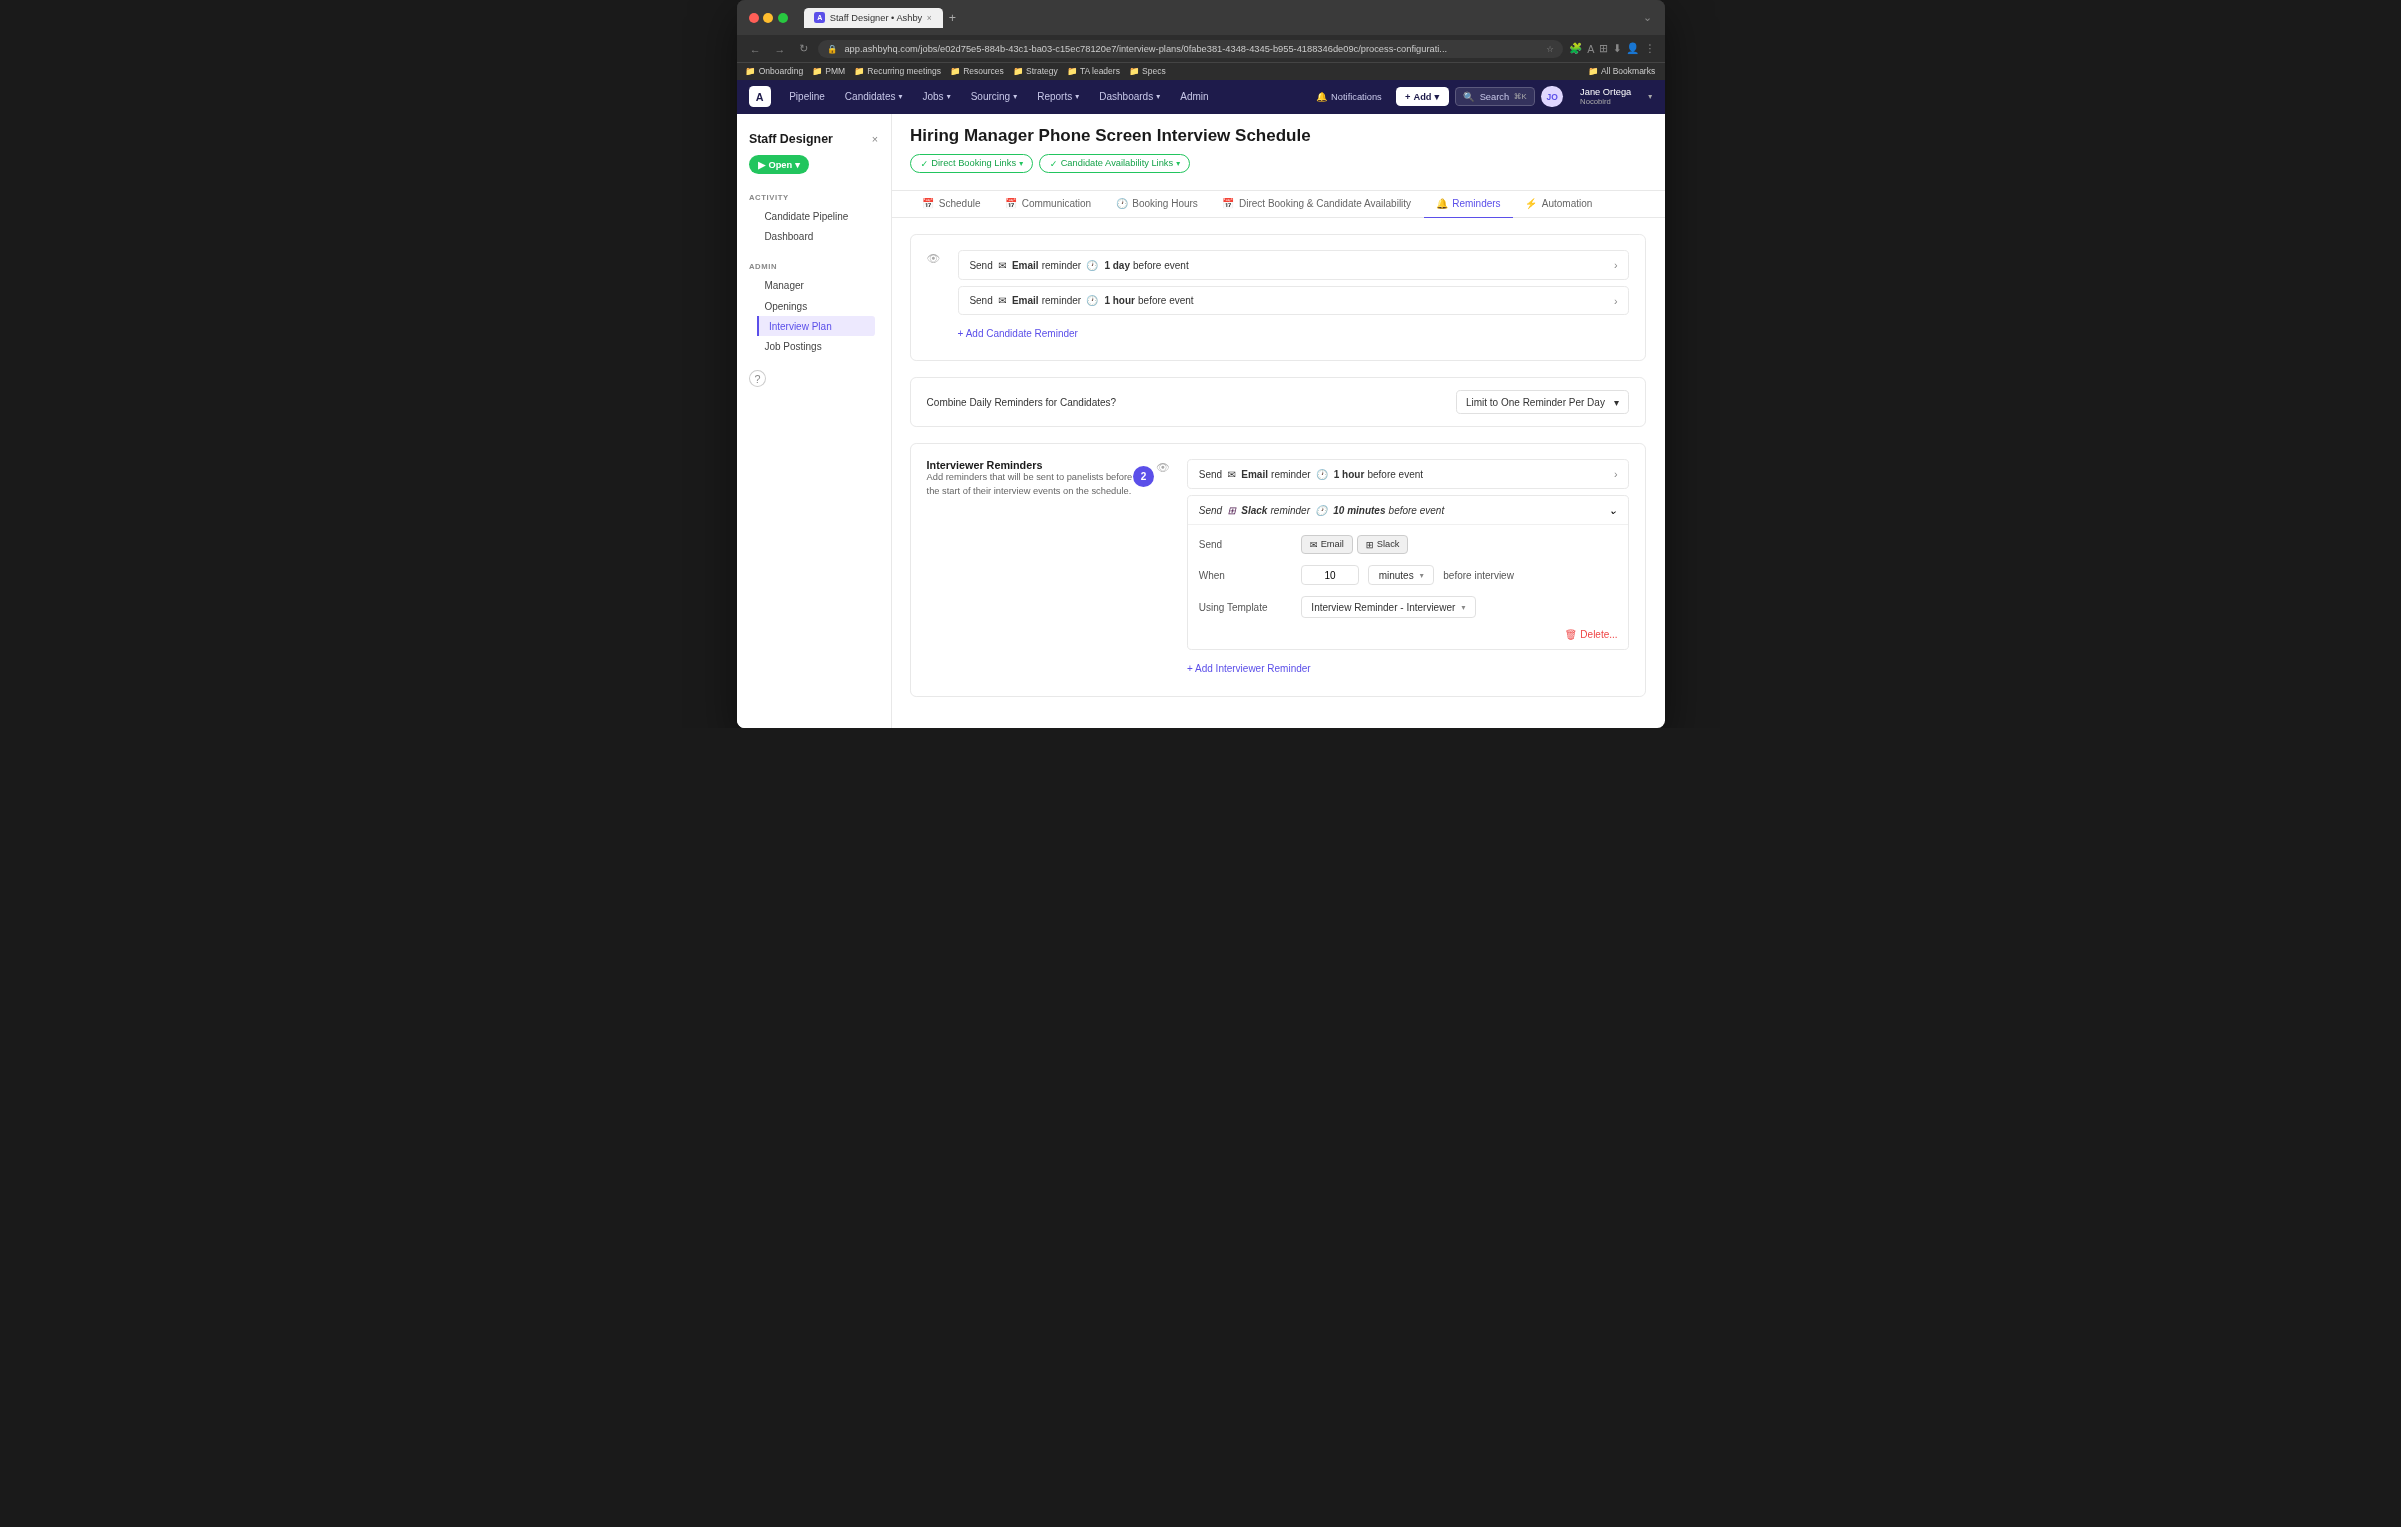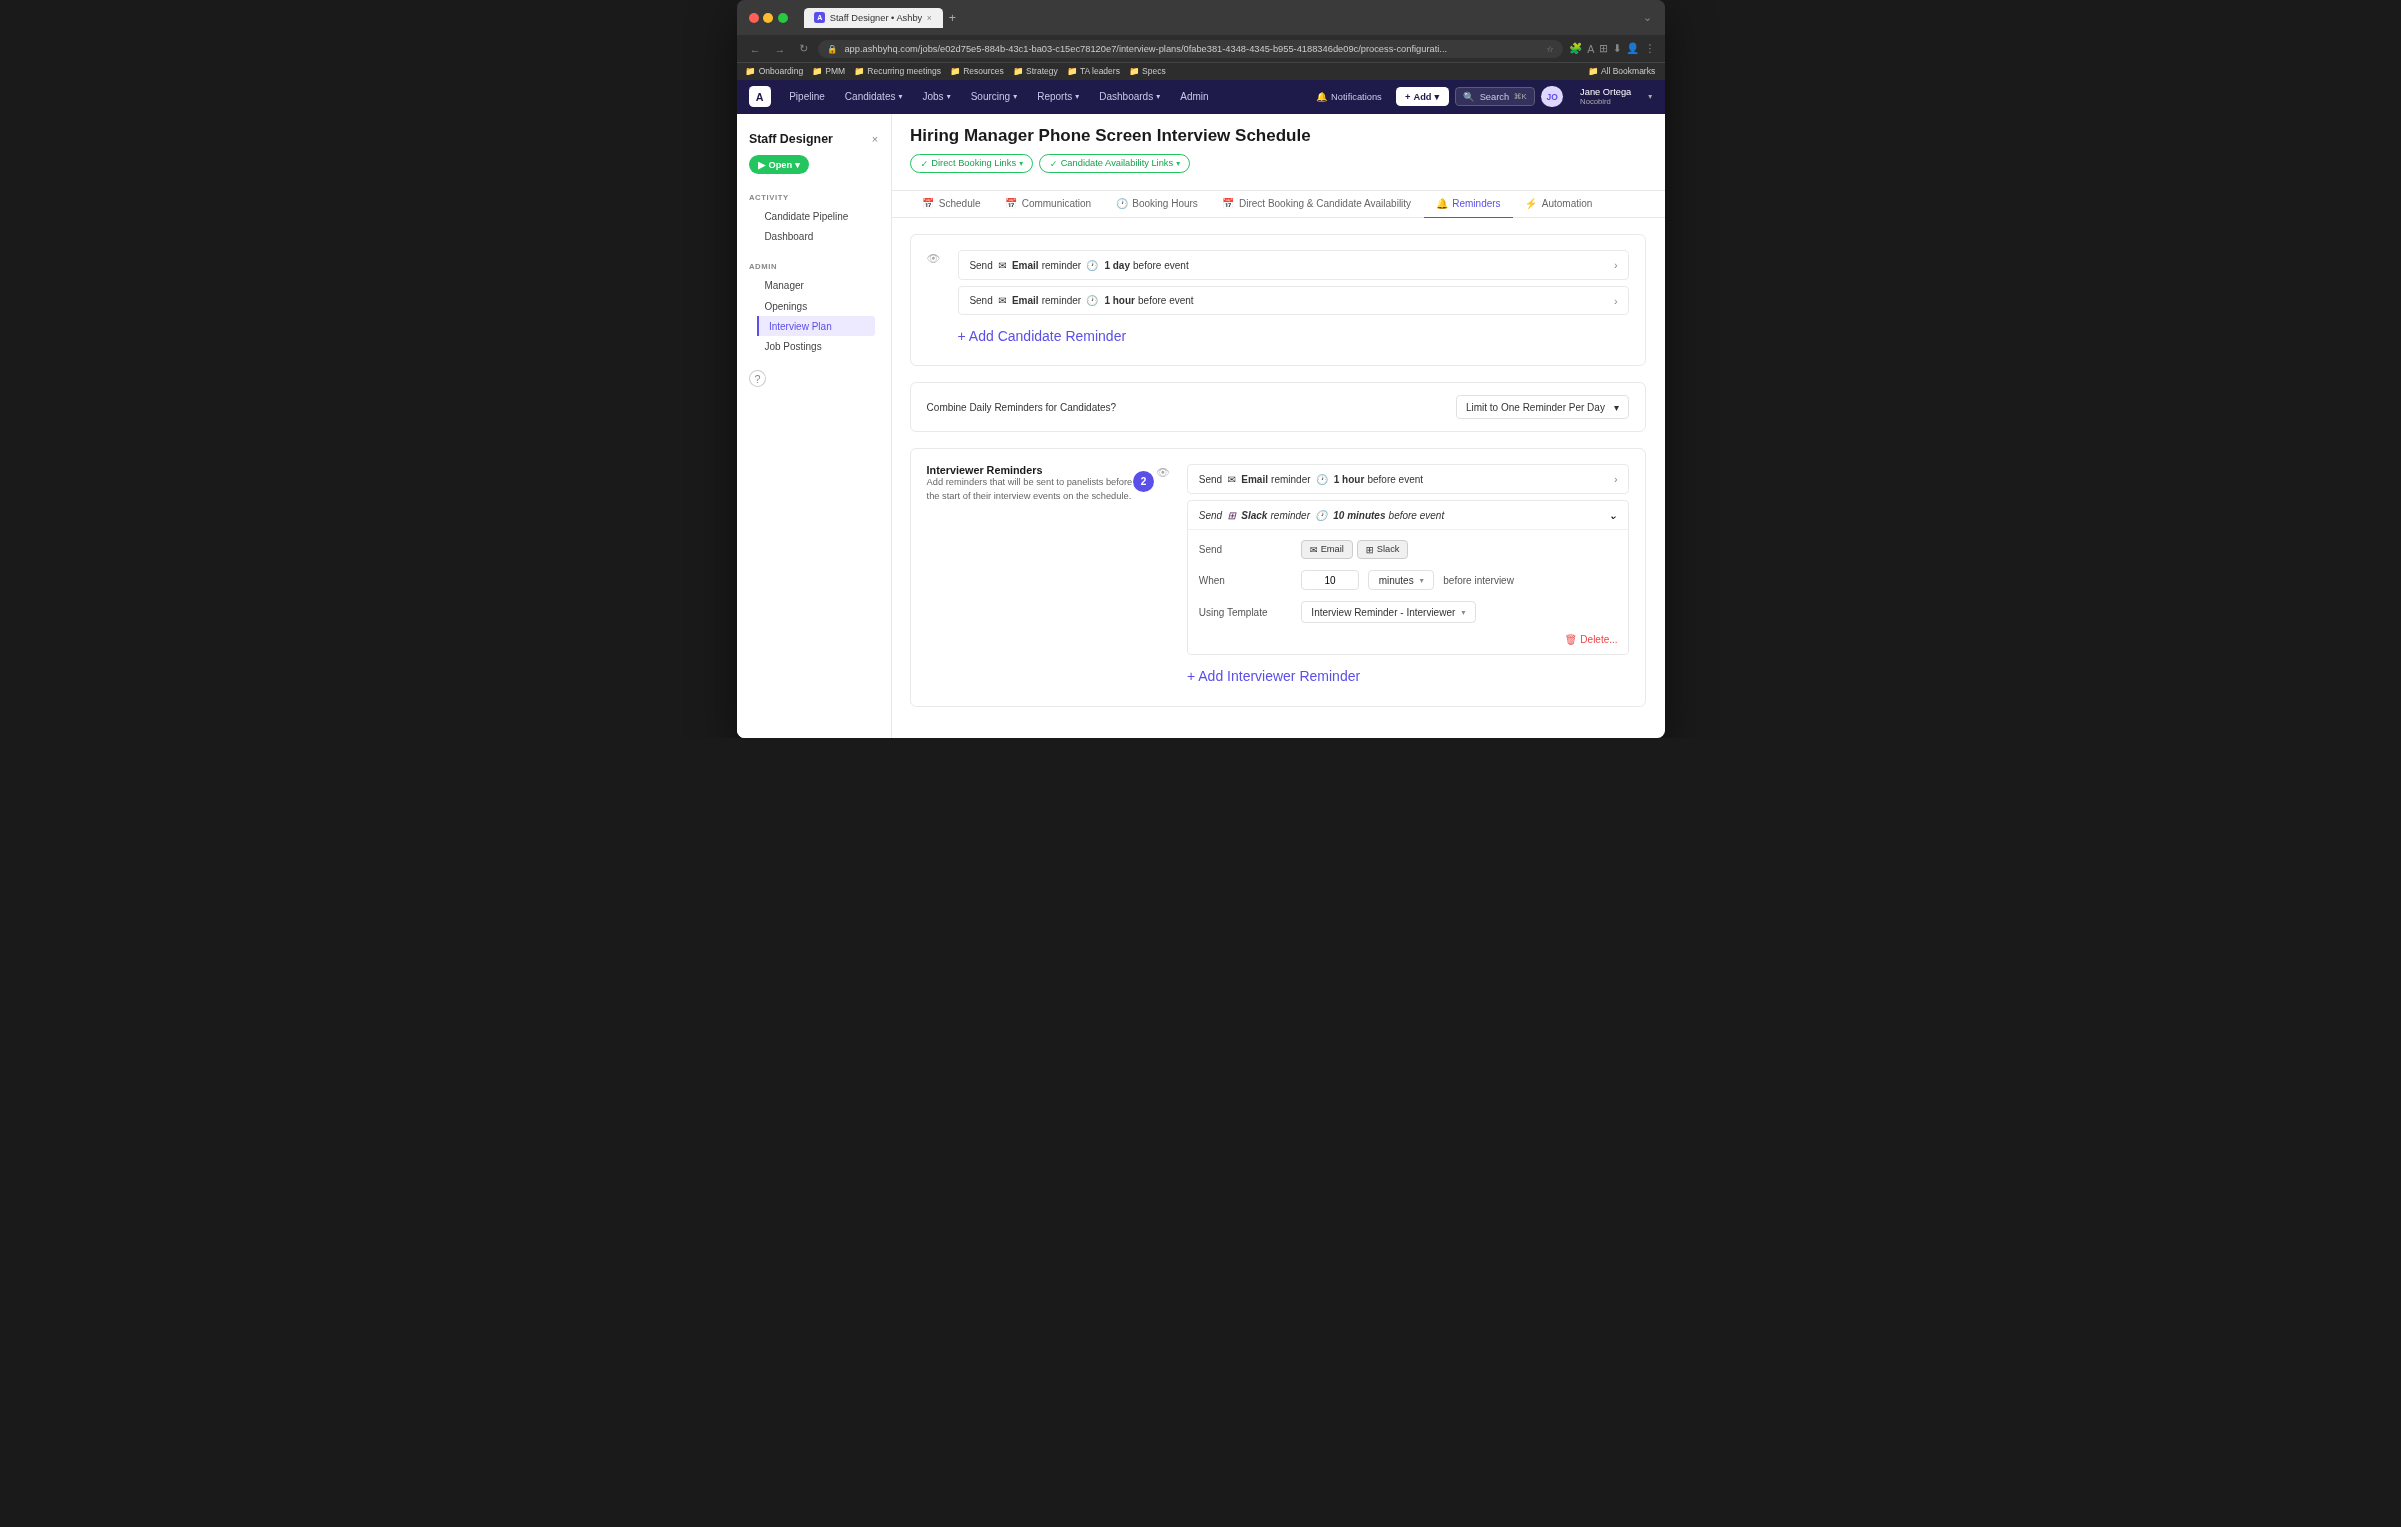--- a/index.html
+++ b/index.html
@@ -81,21 +81,21 @@
     .page-content { padding: 15.5px 18.6px; }
 
     
     .reminder-card { background: white; border: 0.8px solid #e8e8e8; border-radius: 6.2px; padding: 15.5px; margin-bottom: 15.5px; }
     .reminder-card-title { font-size: 10.8px; font-weight: 600; color: #1a1a1a; }
     .reminder-card-desc { font-size: 9.3px; color: #666; max-width: 217px; line-height: 1.5; }
     .reminder-row { display: flex; align-items: center; justify-content: space-between; padding: 7.7px 10.8px; border: 0.8px solid #e8e8e8; border-radius: 4.6px; margin-bottom: 6.2px; cursor: pointer; }
     .reminder-row-text { font-size: 10px; color: #333; display: flex; align-items: center; gap: 3.1px; }
     .reminder-row-text strong { font-weight: 600; }
     .reminder-row-arrow { color: #888; }
-    .add-reminder { color: #5b4fe9; font-size: 14px; cursor: pointer; display: flex; align-items: center; gap: 3.1px; padding: 6.2px 0; font-weight: 500; }
+    .add-reminder { color: #5b4fe9; font-size: 10px; cursor: pointer; display: flex; align-items: center; gap: 3.1px; padding: 6.2px 0; font-weight: 500; }
 
     
     .combine-row { display: flex; align-items: center; justify-content: space-between; padding: 12.4px 15.5px; border: 0.8px solid #e8e8e8; border-radius: 6.2px; margin-bottom: 15.5px; }
     .combine-label { font-size: 10px; color: #333; font-weight: 500; }
     .combine-select { border: 0.8px solid #e0e0e0; border-radius: 4.6px; padding: 5.4px 9.3px; font-size: 10px; color: #333; background: white; cursor: pointer; display: flex; align-items: center; gap: 4.6px; }
 
     
     .expanded-reminder { border: 0.8px solid #e8e8e8; border-radius: 4.6px; margin-bottom: 6.2px; }
     .expanded-header { display: flex; align-items: center; justify-content: space-between; padding: 7.7px 10.8px; cursor: pointer; font-style: italic; }
     .expanded-body { padding: 9.3px 10.8px; border-top: 0.8px solid #f0f0f0; }

